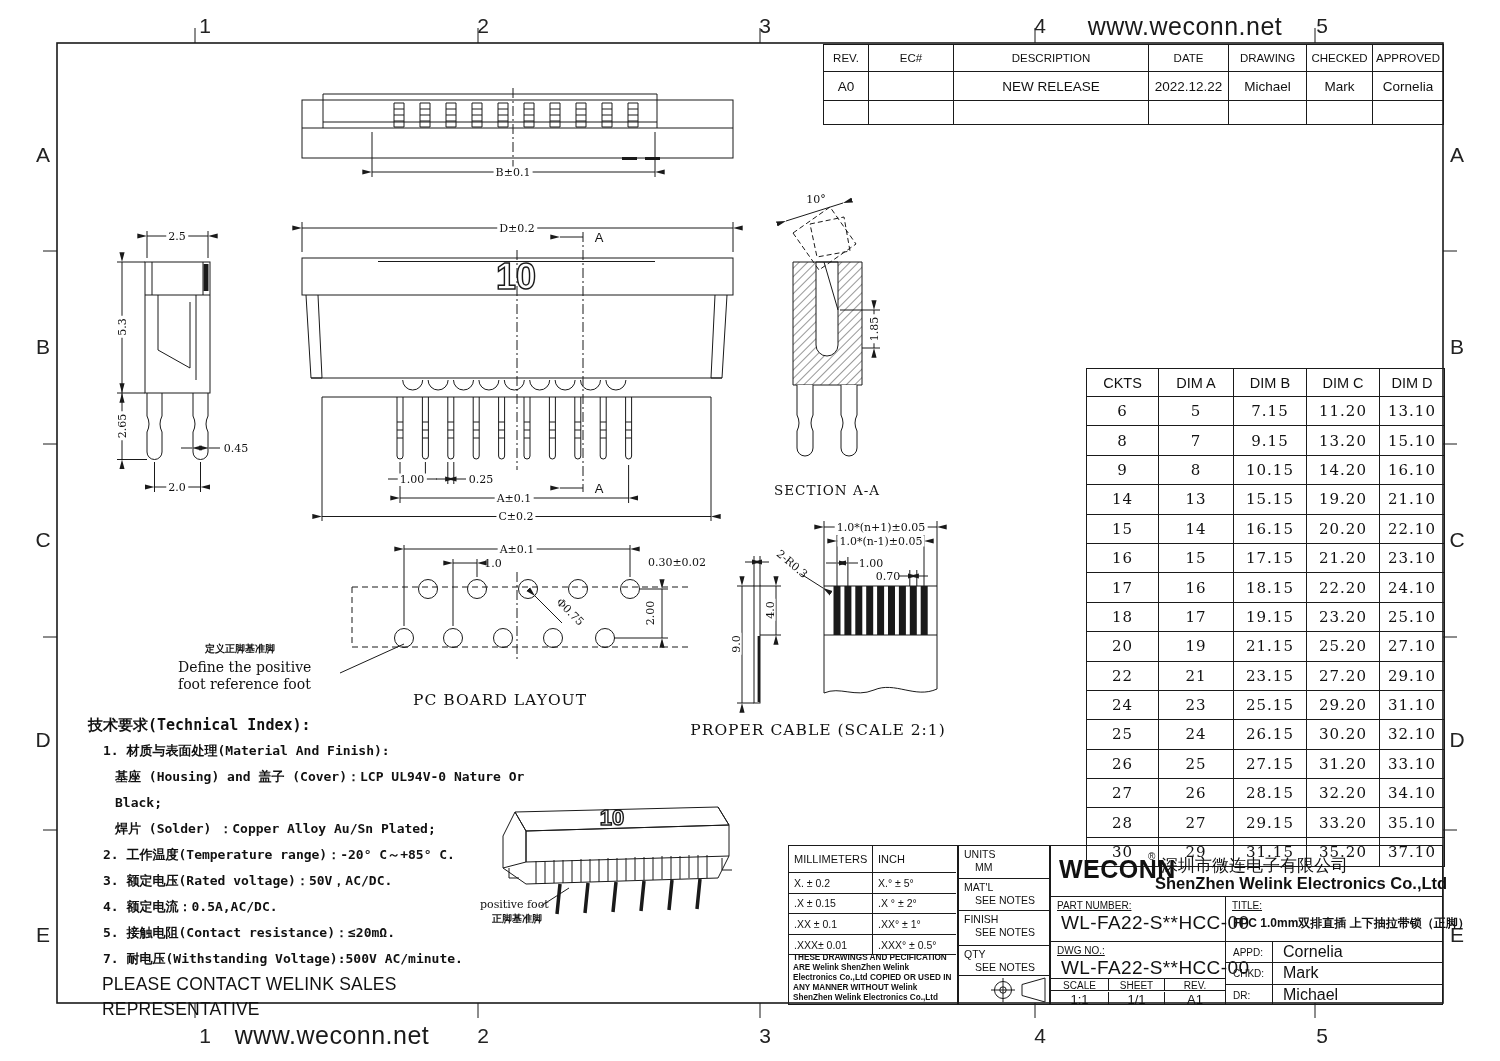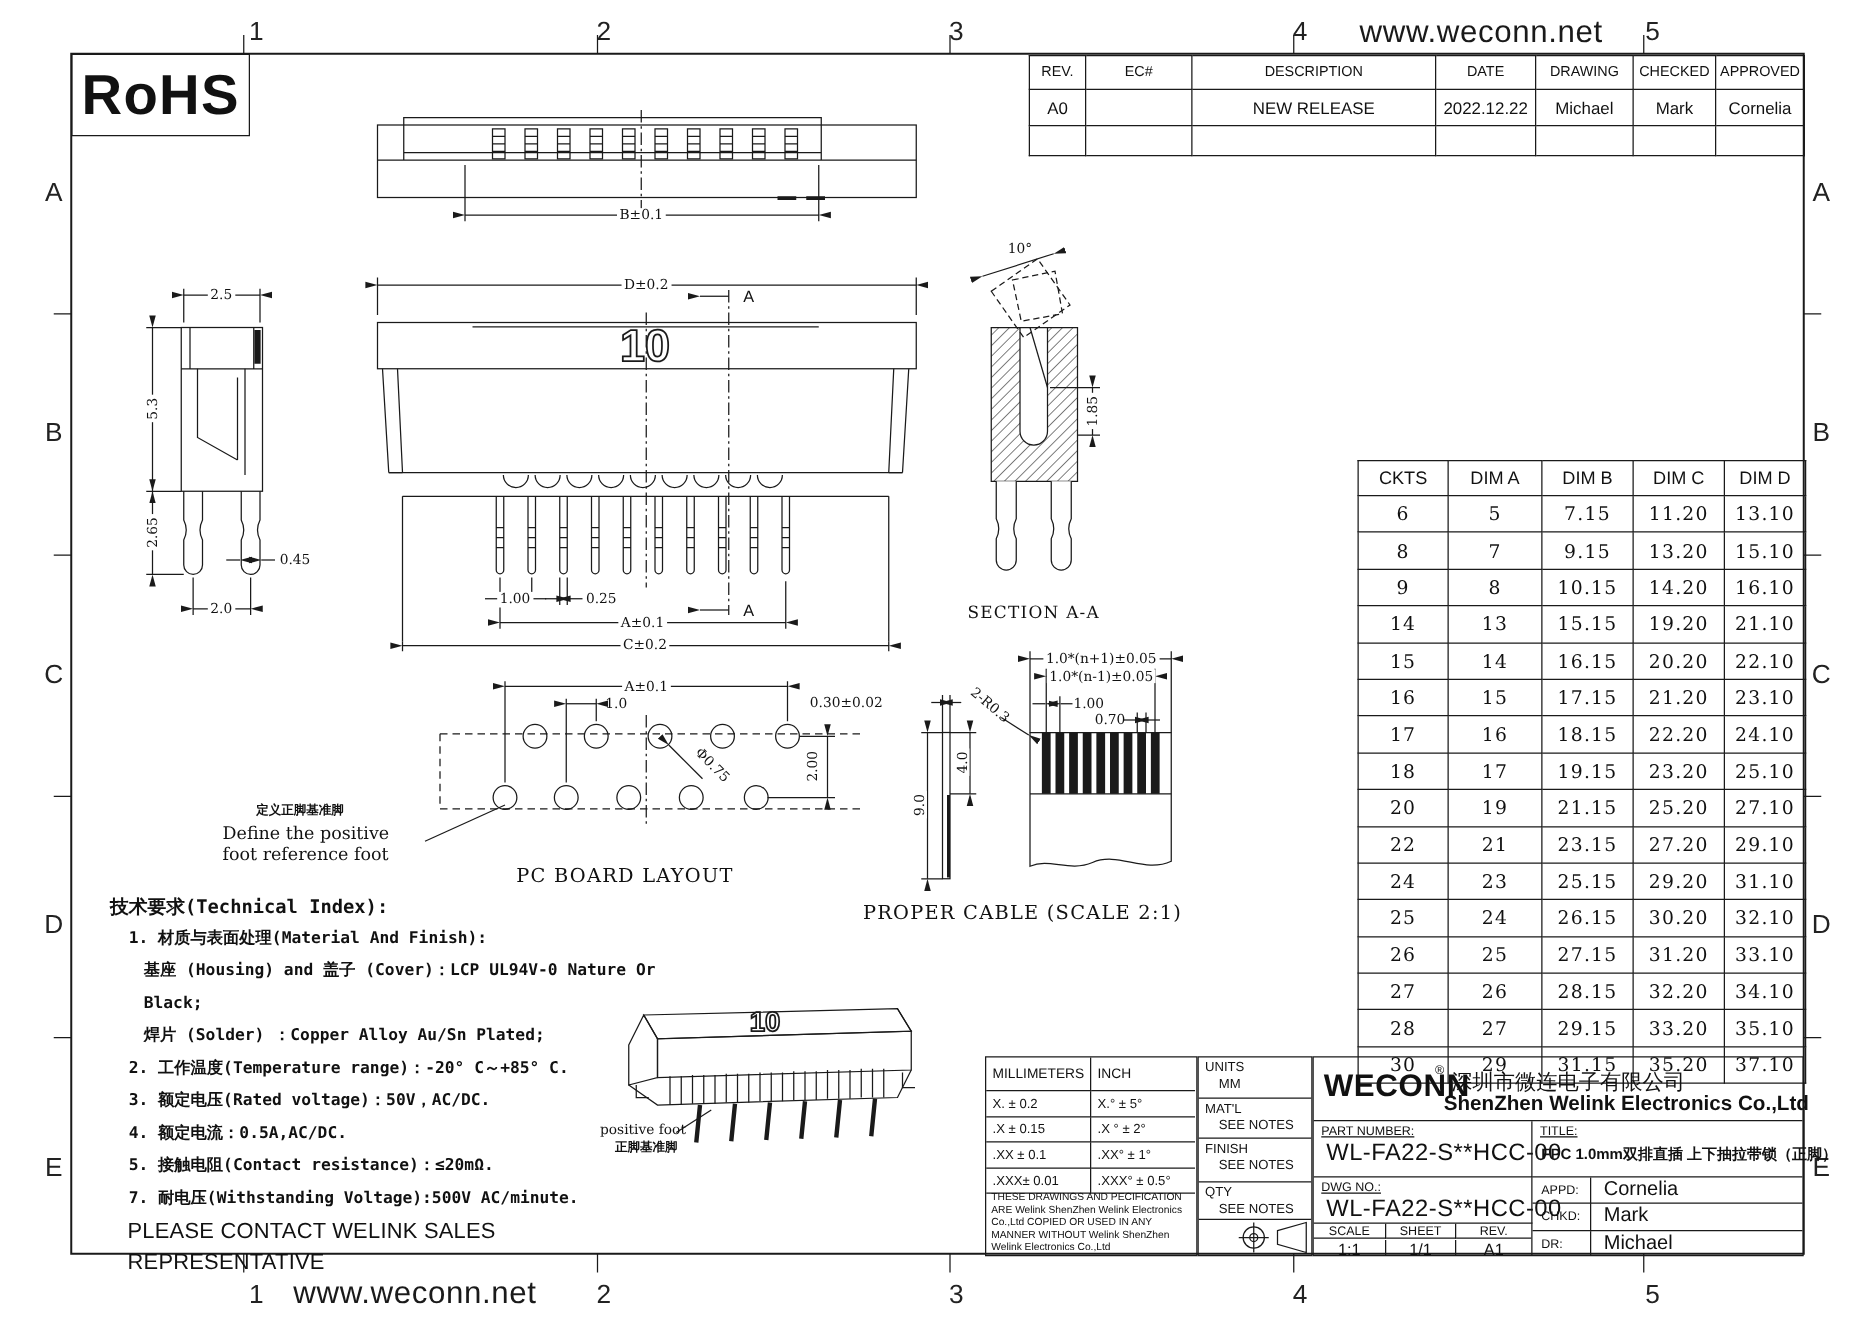--- a/index.html
+++ b/index.html
@@ -52,21 +52,21 @@
   
   .tol{position:absolute;left:788px;top:845px;width:170px;height:160px;border:1.4px solid #1a1a1a;box-sizing:border-box;}
   .toltbl{width:167px;}
   .toltbl th,.toltbl td{border:1.1px solid #1a1a1a;border-top:none;font-weight:normal;text-align:left;
         padding-left:5px;font-size:10.5px;white-space:nowrap;overflow:hidden;}
   .toltbl th{height:24px;font-size:11px;}
   .toltbl td{height:17.6px;}
   .toltbl .c1{width:77px;border-left:none;}
   .toltbl .c2{border-right:none;border-left:none;}
   .toltbl tr>*:first-child{border-left:none;}
-  .legal{position:absolute;left:4px;top:107px;width:160px;font-size:8.2px;font-weight:normal;line-height:10px;}
+  .legal{position:absolute;left:4px;top:107px;width:160px;font-size:8.2px;font-weight:bold;line-height:10px;}
   .ucol{position:absolute;left:958px;top:845px;width:92px;height:160px;border:1.4px solid #1a1a1a;box-sizing:border-box;}
   .ucell{position:absolute;left:0;width:100%;border-bottom:1.1px solid #1a1a1a;box-sizing:border-box;}
   .ucell .ul{font-size:10.5px;padding:2px 0 0 5px;}
   .ucell .uv{font-size:10.5px;padding:1px 0 0 16px;}
   
   .tb{position:absolute;left:1050px;top:845px;width:393px;height:160px;border:1.4px solid #1a1a1a;box-sizing:border-box;}
   .tb .cell{position:absolute;box-sizing:border-box;}
   .bb{border-bottom:1.1px solid #1a1a1a;}
   .br{border-right:1.1px solid #1a1a1a;}
   .tb .slabel{font-size:10px;padding:3px 0 0 6px;text-decoration:underline;}
@@ -256,23 +256,20 @@
   <span class="zone" style="left:43px;top:740px">D</span>
   <span class="zone" style="left:43px;top:935px">E</span>
   <span class="zone" style="left:1457px;top:155px">A</span>
   <span class="zone" style="left:1457px;top:347px">B</span>
   <span class="zone" style="left:1457px;top:540px">C</span>
   <span class="zone" style="left:1457px;top:740px">D</span>
   <span class="zone" style="left:1457px;top:935px">E</span>
   <span class="site" style="left:1185px;top:26px">www.weconn.net</span>
   <span class="site" style="left:332px;top:1035px">www.weconn.net</span>
 
-  <div class="rohs">
-      <span>RoHS</span>
-    </div>
 
   <table class="rtbl">
     <colgroup>
         <col style="width:45px">
         <col style="width:85px">
         <col style="width:195px">
         <col style="width:80px">
         <col style="width:78px">
         <col style="width:66px">
         <col style="width:71px">

